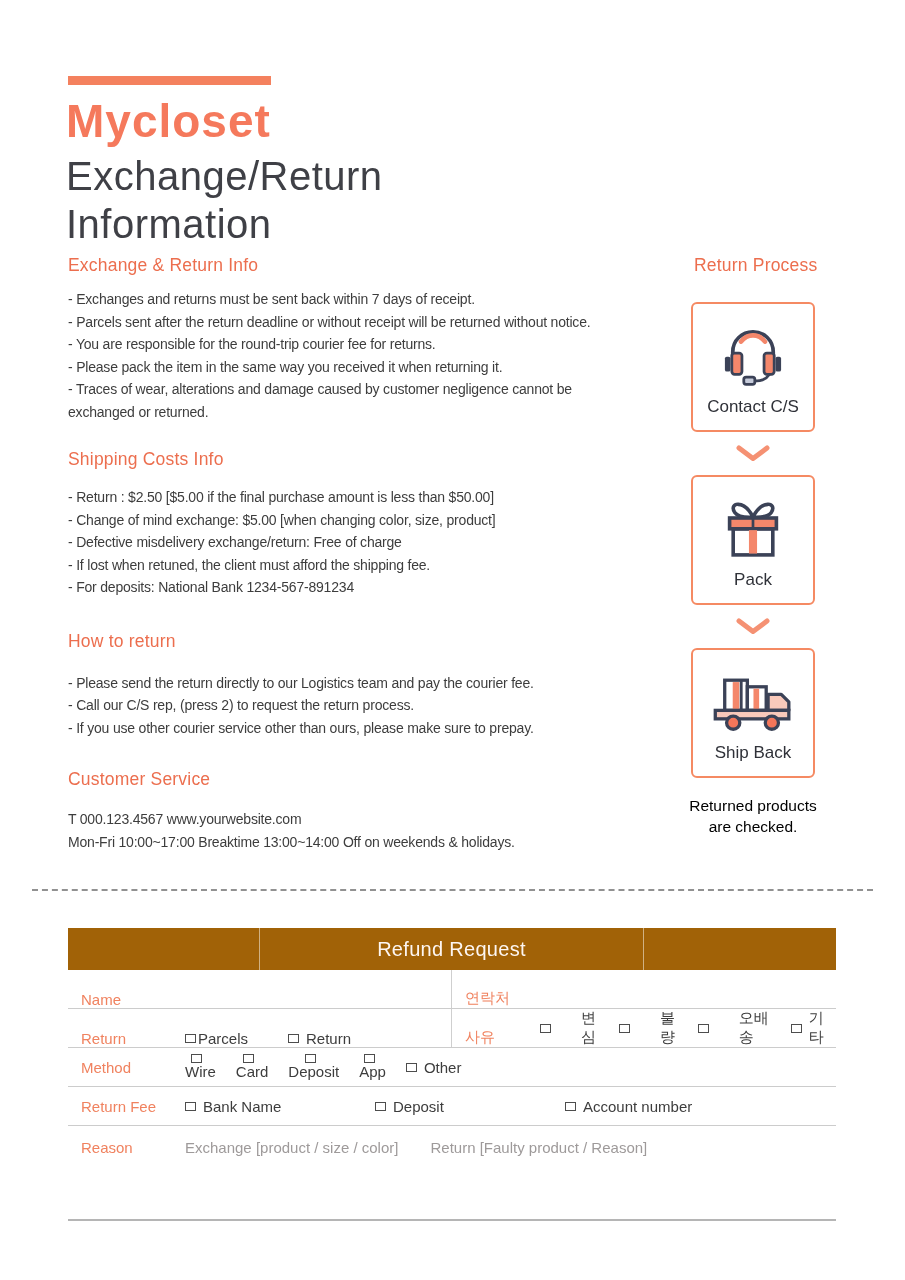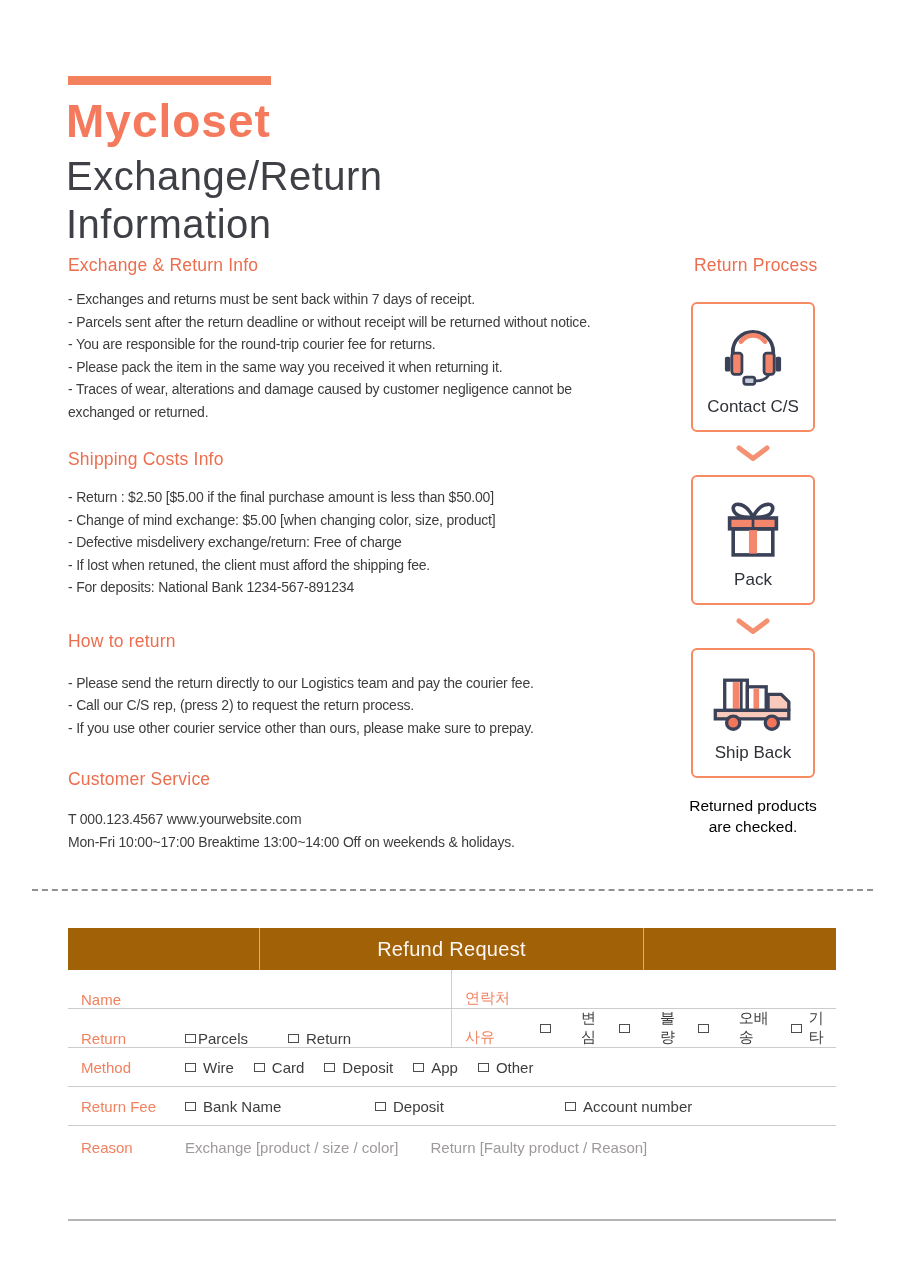--- a/index.html
+++ b/index.html
@@ -79,21 +79,21 @@
   .row { display:flex; align-items:center; height:39px; border-bottom:1px solid #CCCCCC; }
   .half { display:flex; align-items:flex-end; height:100%; width:50%; }
   .half.hl { border-right:1px solid #CFCFCF; }
   .lbl { color:#F0825F; padding-left:13px; font-size:15px; }
   .lbl-w { width:117px; flex:none; }        
   .lbl-kr { width:88px; flex:none; }
   .opt { display:inline-flex; align-items:center; color:#3d3d3d; }
   .cb { display:inline-block; width:11px; height:9px; border:1.5px solid #4d4d4d; margin-right:7px; flex:none; }
   .opt.tight .cb { margin-right:2px; }
   .gap40 { margin-right:40px; }
-  .gap20 { margin-right:20px; }
+  .gap20 { margin-right:20px;flex-direction:column; }
   .gap12 { margin-right:12px;gap:23px; }
   .w190 { width:190px; }
   .row-reason { height:95px; align-items:flex-start; border-bottom:2px solid #B5B5B5; padding-top:13px; }
   .row-reason .lbl { padding-top:0; }
   .ph { color:#9E9A9A; font-size:15px; }
   .ph + .ph { margin-left:32px; }
 </style>
 </head>
 <body>
 

